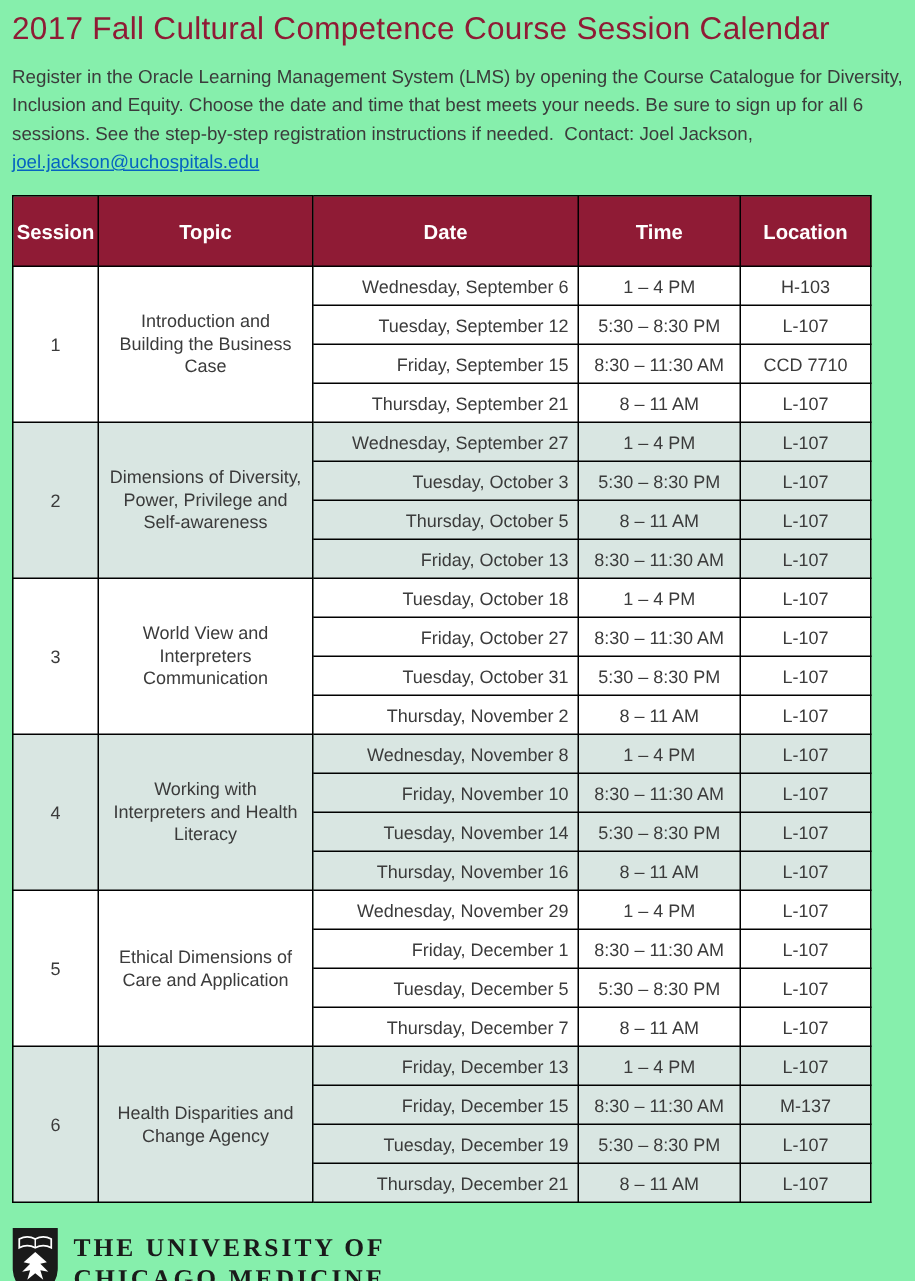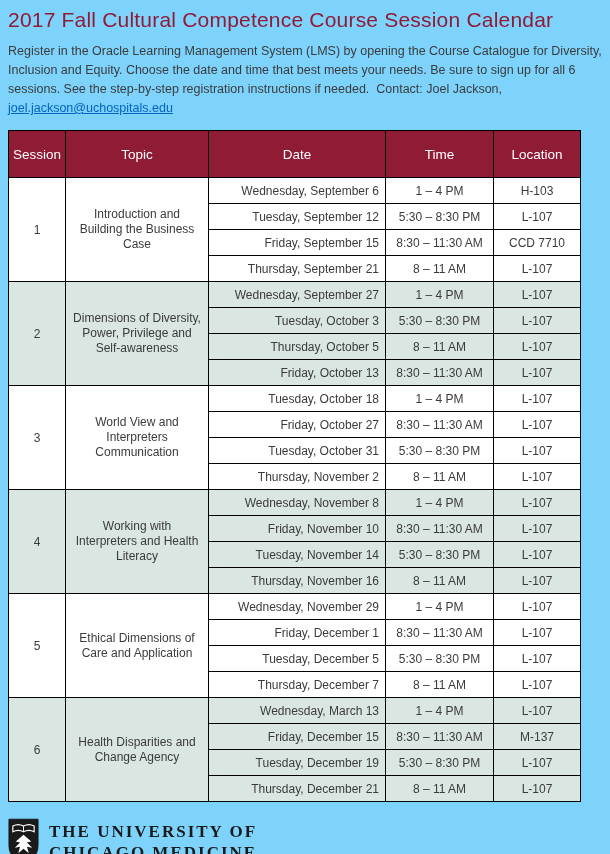--- a/index.html
+++ b/index.html
@@ -14,21 +14,21 @@
     margin: 0;
     padding: 0;
     background: #ffffff;
     width: 610px;
     font-family: "Liberation Sans", "DejaVu Sans", sans-serif;
   }
   .page {
     width: 610px;
     height: 854px;
     padding: 6px 8px 0 8px;
-    background: #7dd3fc;
+    background: #86efac;
     overflow: hidden;
   }
   h1.doc-title {
     margin: 2px 0 10px 0;
     font-size: 21px;
     font-weight: 400;
     color: var(--maroon);
     letter-spacing: 0.2px;
     white-space: nowrap;
   }
@@ -50,21 +50,21 @@
     width: 572px;
   }
   table.calendar col.c-session  { width: 57px; }
   table.calendar col.c-topic    { width: 143px; }
   table.calendar col.c-date     { width: 177px; }
   table.calendar col.c-time     { width: 108px; }
   table.calendar col.c-location { width: 87px; }
   table.calendar th {
     background: var(--maroon);
     color: #ffffff;
-    font-weight: 400;
+    font-weight: 700;
     font-size: 13.5px;
     height: 47px;
     border: 1px solid #000000;
     text-align: center;
     vertical-align: middle;
   }
   table.calendar td {
     border: 1px solid #000000;
     font-size: 12px;
     color: var(--body-text);
@@ -230,21 +230,21 @@
           <td class="location-cell">L-107</td>
         </tr>
         <tr>
           <td class="date-cell">Thursday, December 7</td>
           <td class="time-cell">8 – 11 AM</td>
           <td class="location-cell">L-107</td>
         </tr>
         <tr class="shaded">
           <td rowspan="4" class="session-cell">6</td>
           <td rowspan="4" class="topic-cell">Health Disparities and Change Agency</td>
-          <td class="date-cell">Wednesday, March 13</td>
+          <td class="date-cell">Friday, December 13</td>
           <td class="time-cell">1 – 4 PM</td>
           <td class="location-cell">L-107</td>
         </tr>
         <tr class="shaded">
           <td class="date-cell">Friday, December 15</td>
           <td class="time-cell">8:30 – 11:30 AM</td>
           <td class="location-cell">M-137</td>
         </tr>
         <tr class="shaded">
           <td class="date-cell">Tuesday, December 19</td>

